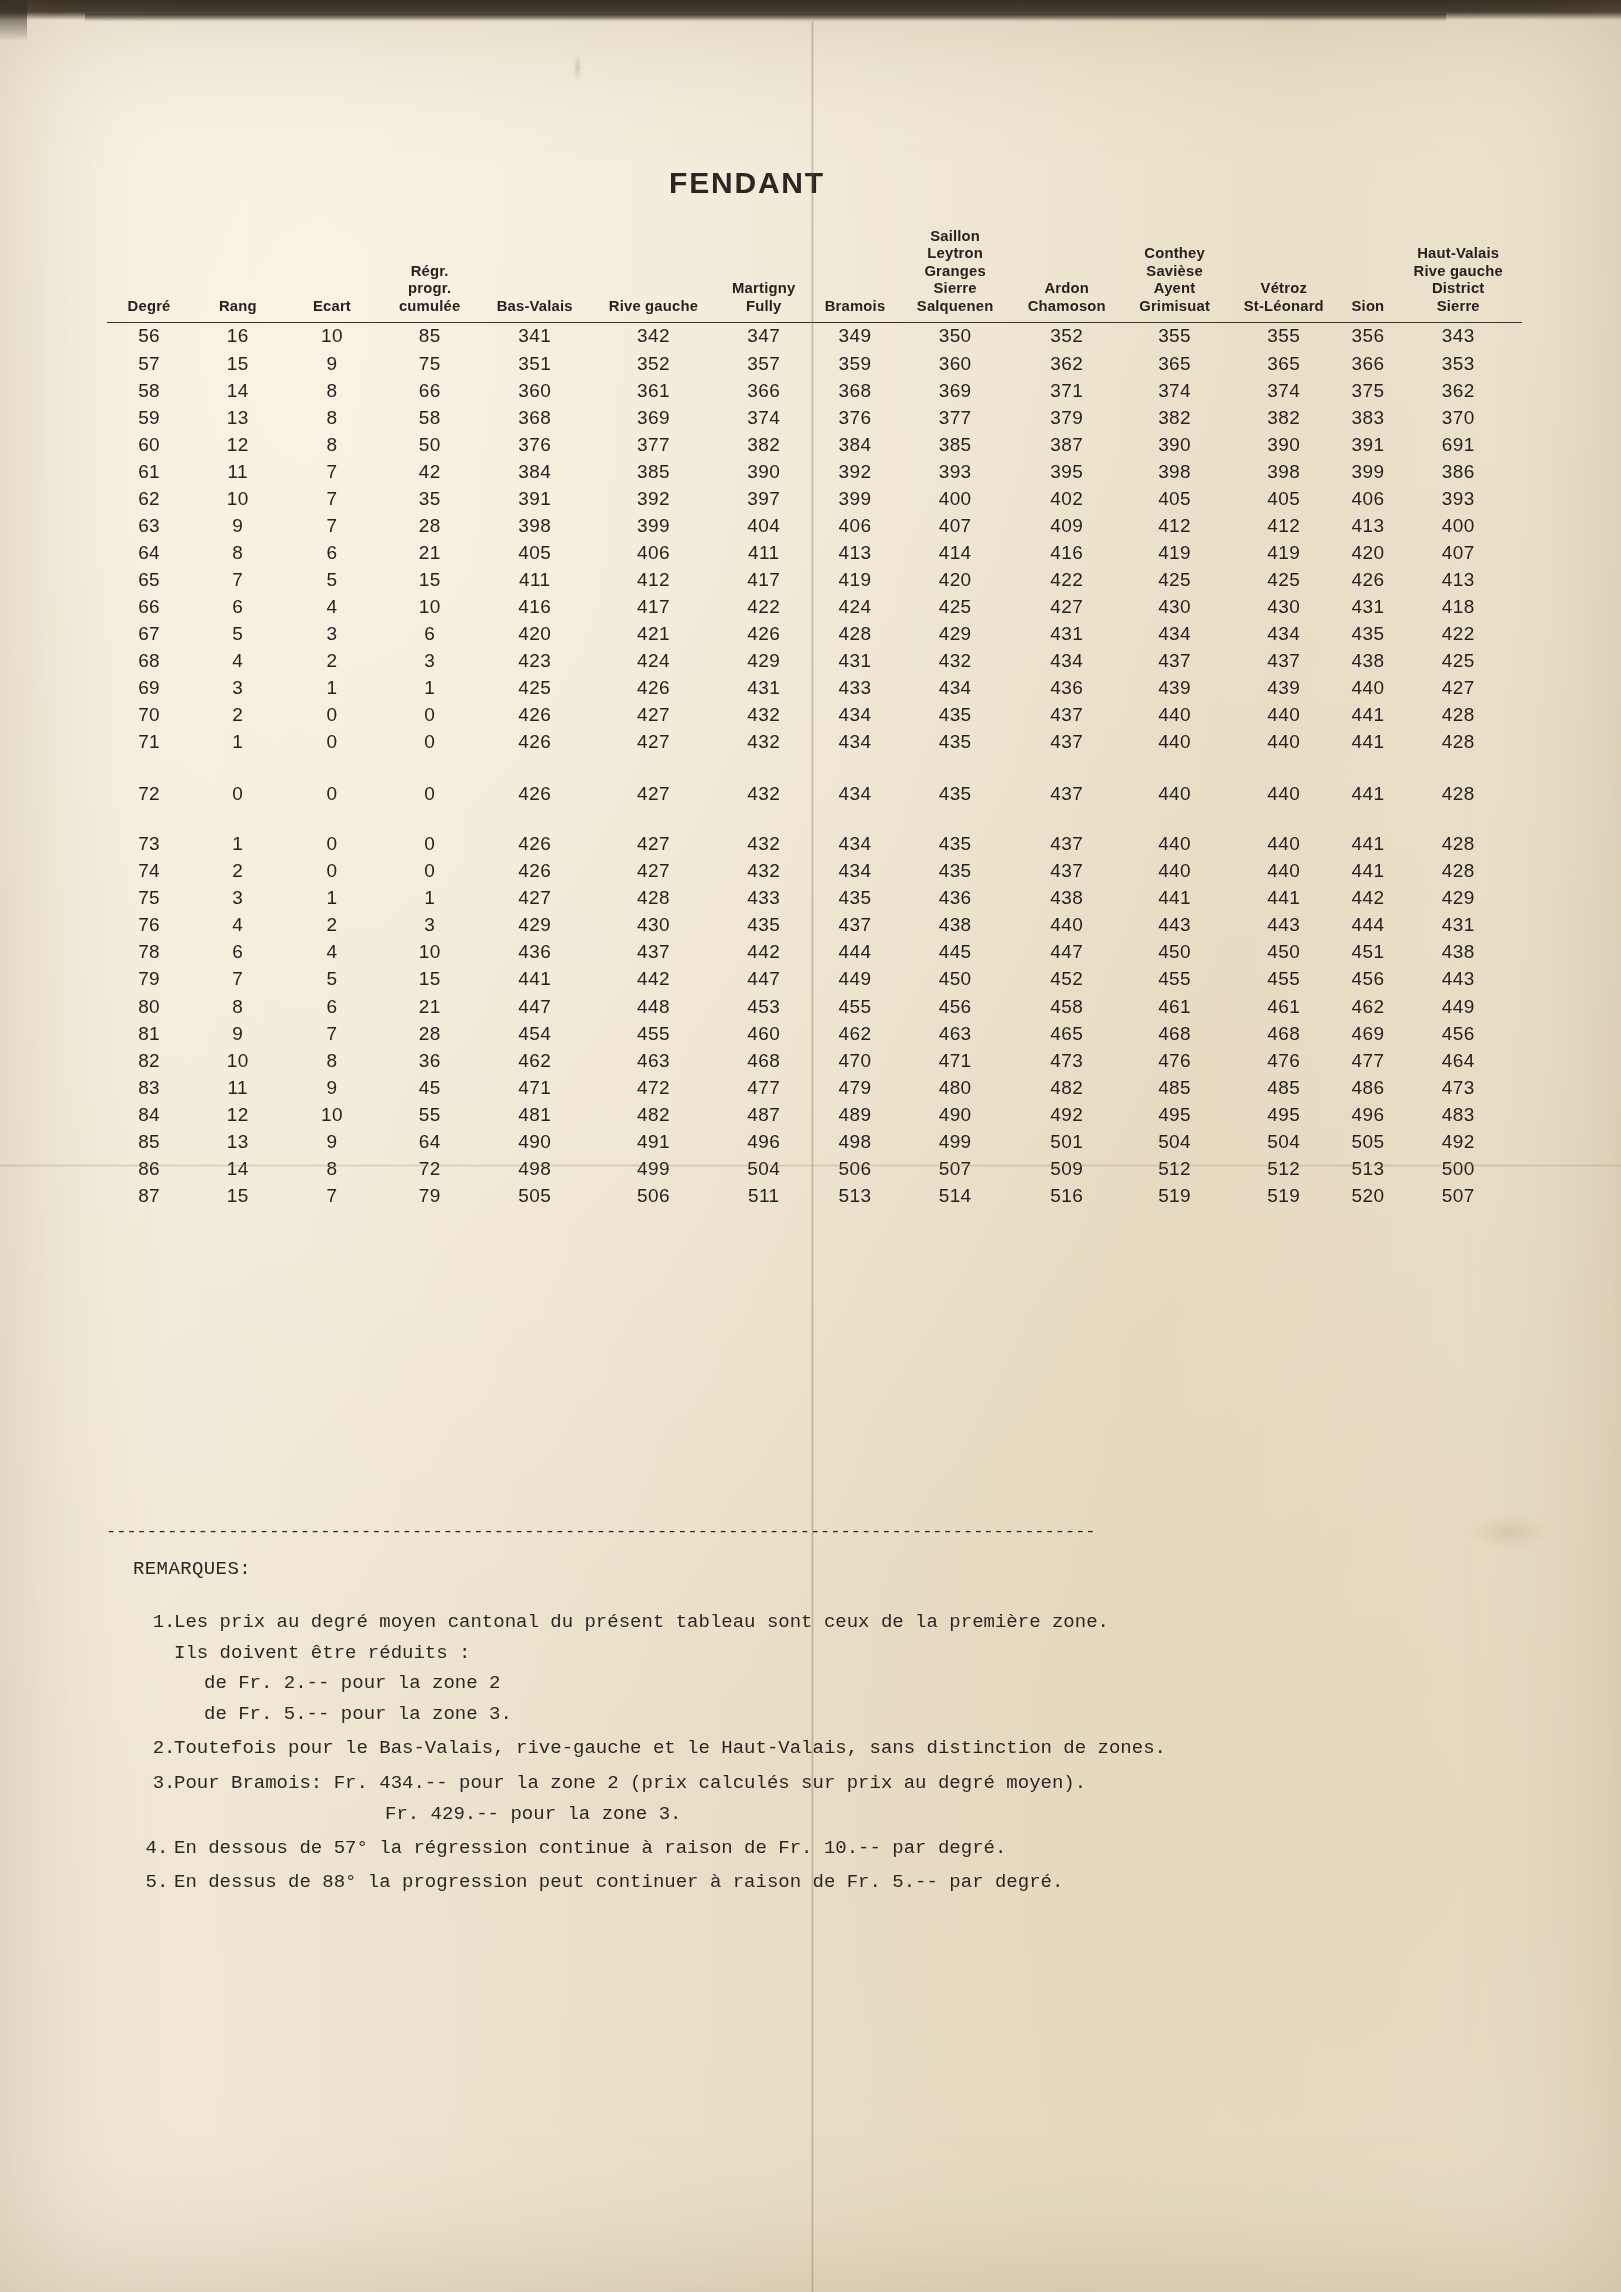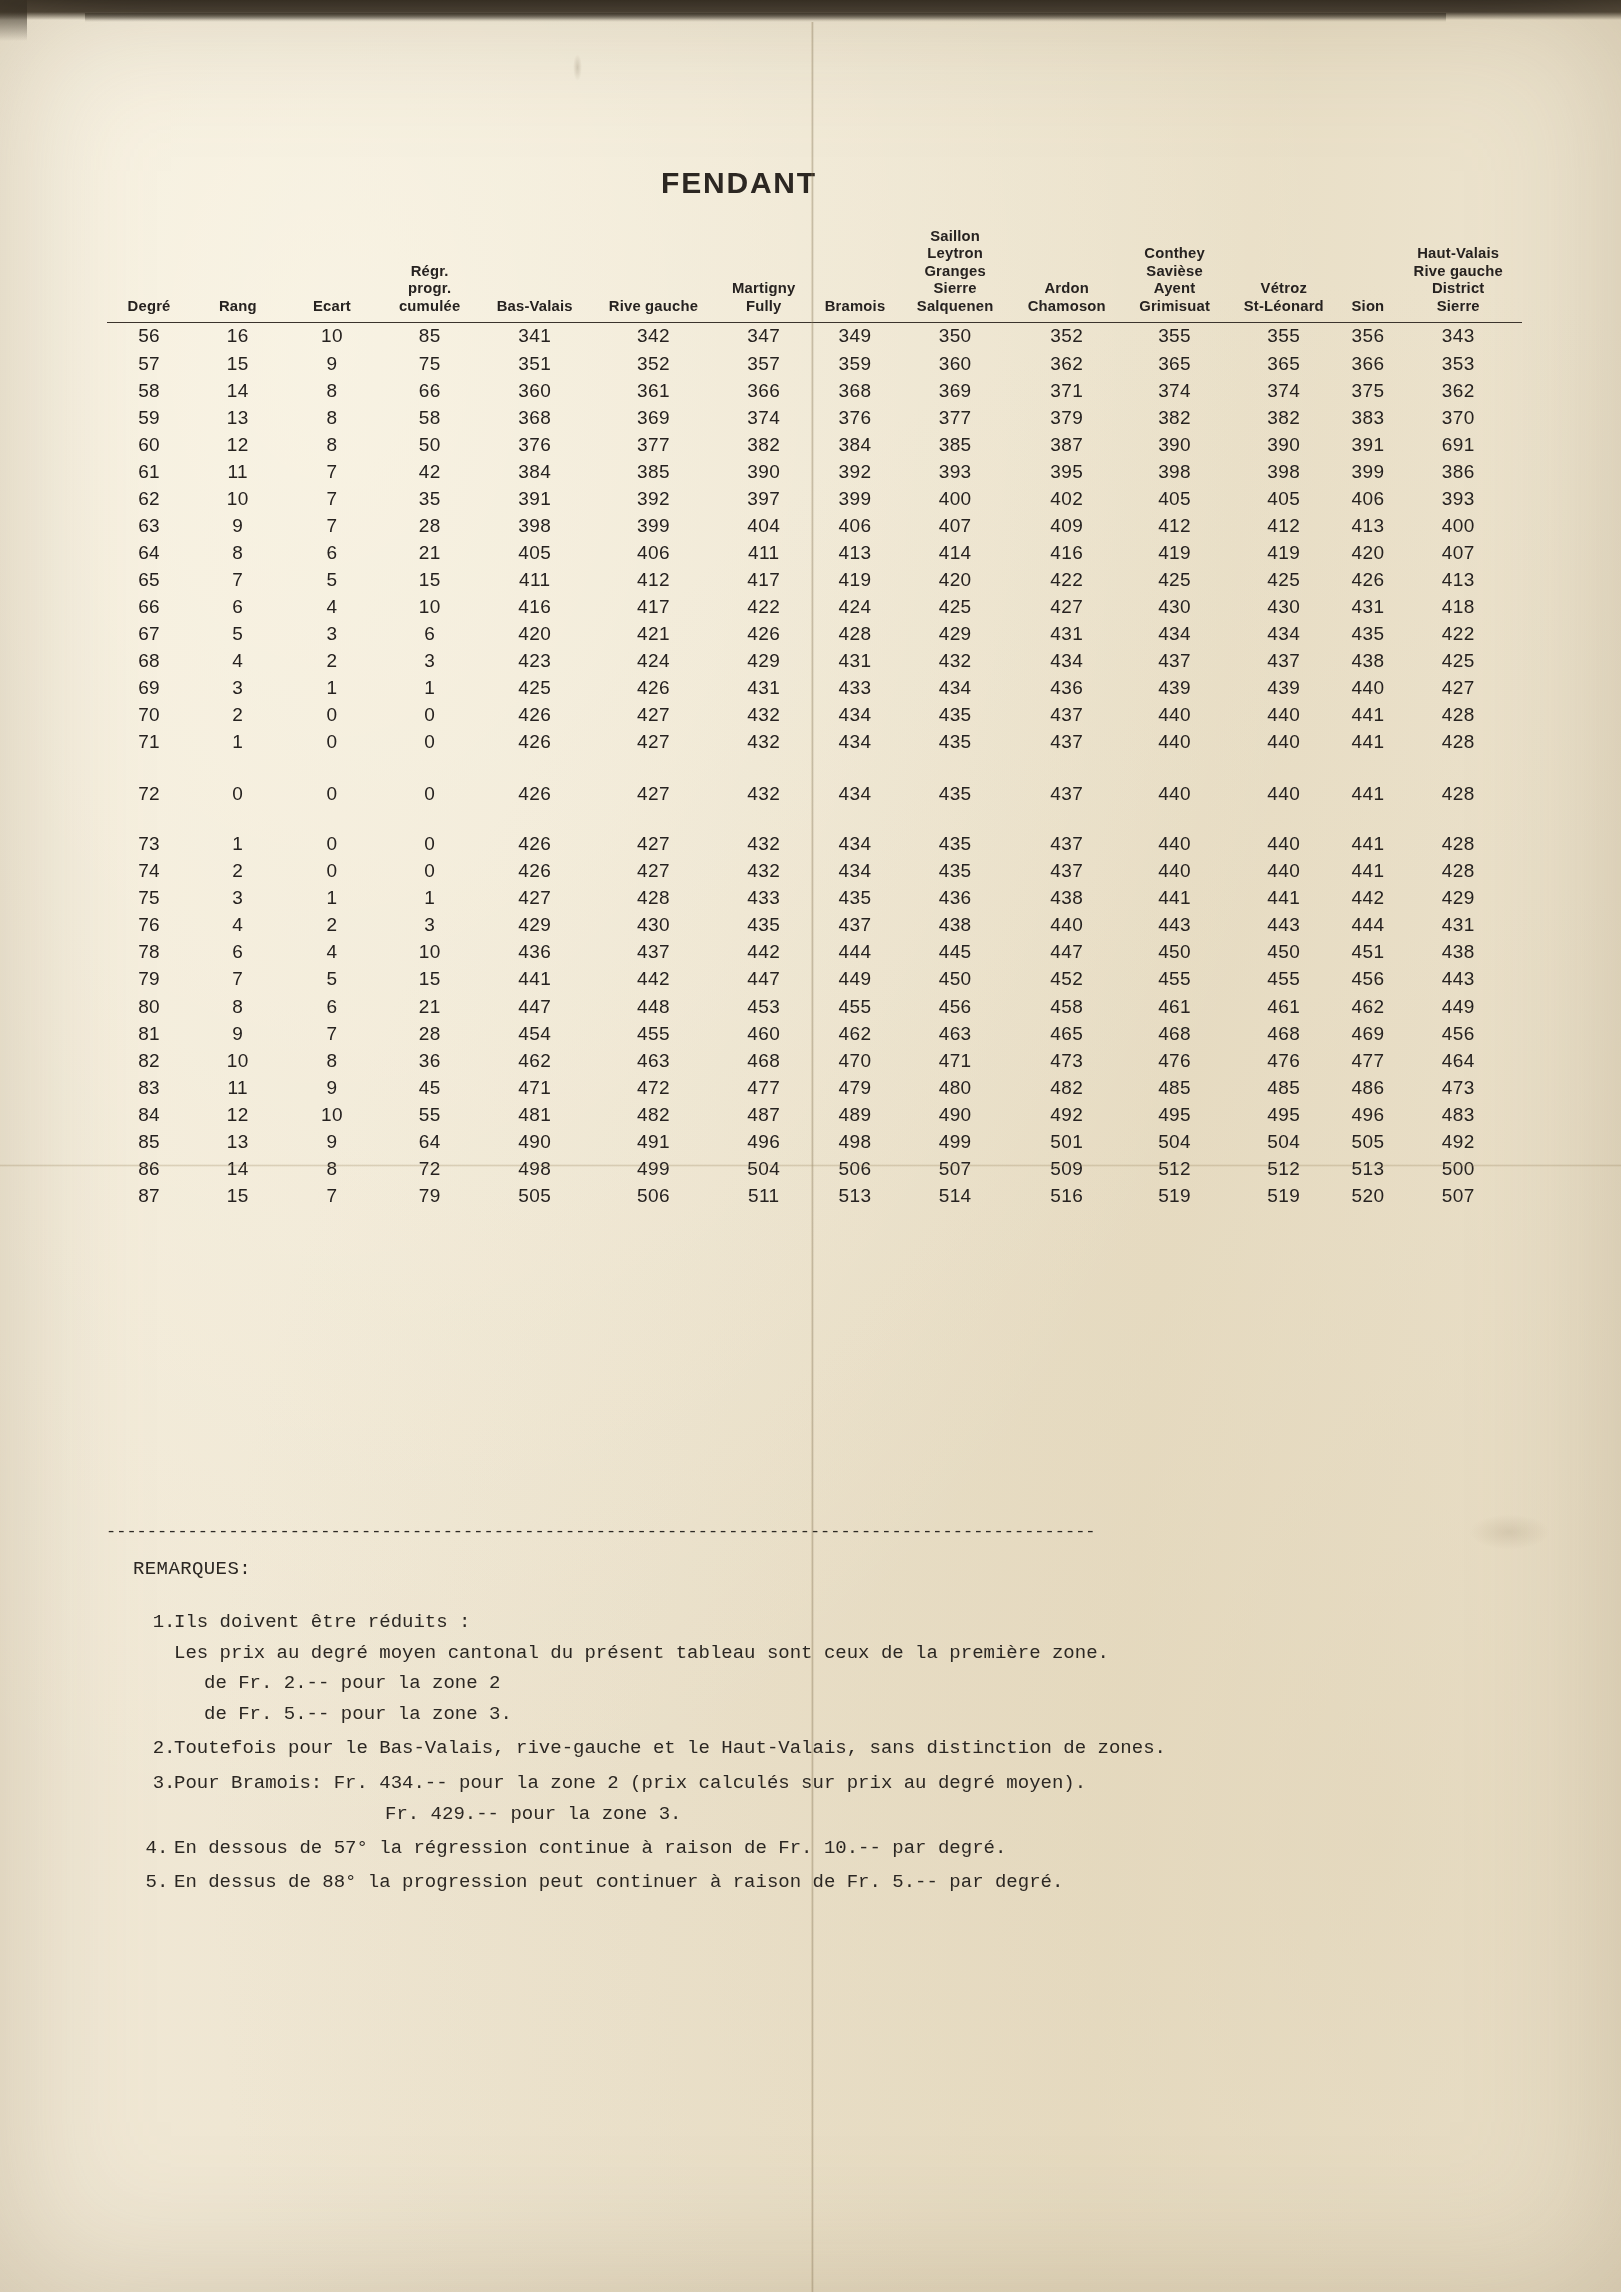--- a/index.html
+++ b/index.html
@@ -76,20 +76,21 @@
     position: absolute;
     top: 166px;
     left: 0;
     width: 1478px;
     text-align: center;
     font-size: 30px;
     font-weight: bold;
     letter-spacing: 1.8px;
     margin: 0;
     color: #2c2722;
+    padding-left: 8px;
   }
 
   
   .table-wrap {
     position: absolute;
     top: 228px;
     left: 107px;
     width: 1415px;
   }
   table.maintable {
@@ -753,22 +754,22 @@
   </div>
 
   <div class="dashes">-------------------------------------------------------------------------------------------------</div>
 
   <div class="remarks">
     <div class="rem-title">REMARQUES:</div>
     <div id="remarks-list">
         <div class="rem-item i1">
           <div class="rem-num">1.</div>
           <div class="rem-body">
+            <div>Les prix au degré moyen cantonal du présent tableau sont ceux de la première zone.</div>
             <div>Ils doivent être réduits :</div>
-            <div>Les prix au degré moyen cantonal du présent tableau sont ceux de la première zone.</div>
             <div class="sub">de Fr. 2.-- pour la zone 2</div>
             <div class="sub">de Fr. 5.-- pour la zone 3.</div>
           </div>
         </div>
         <div class="rem-item i2">
           <div class="rem-num">2.</div>
           <div class="rem-body">
             <div>Toutefois pour le Bas-Valais, rive-gauche et le Haut-Valais, sans distinction de zones.</div>
           </div>
         </div>

